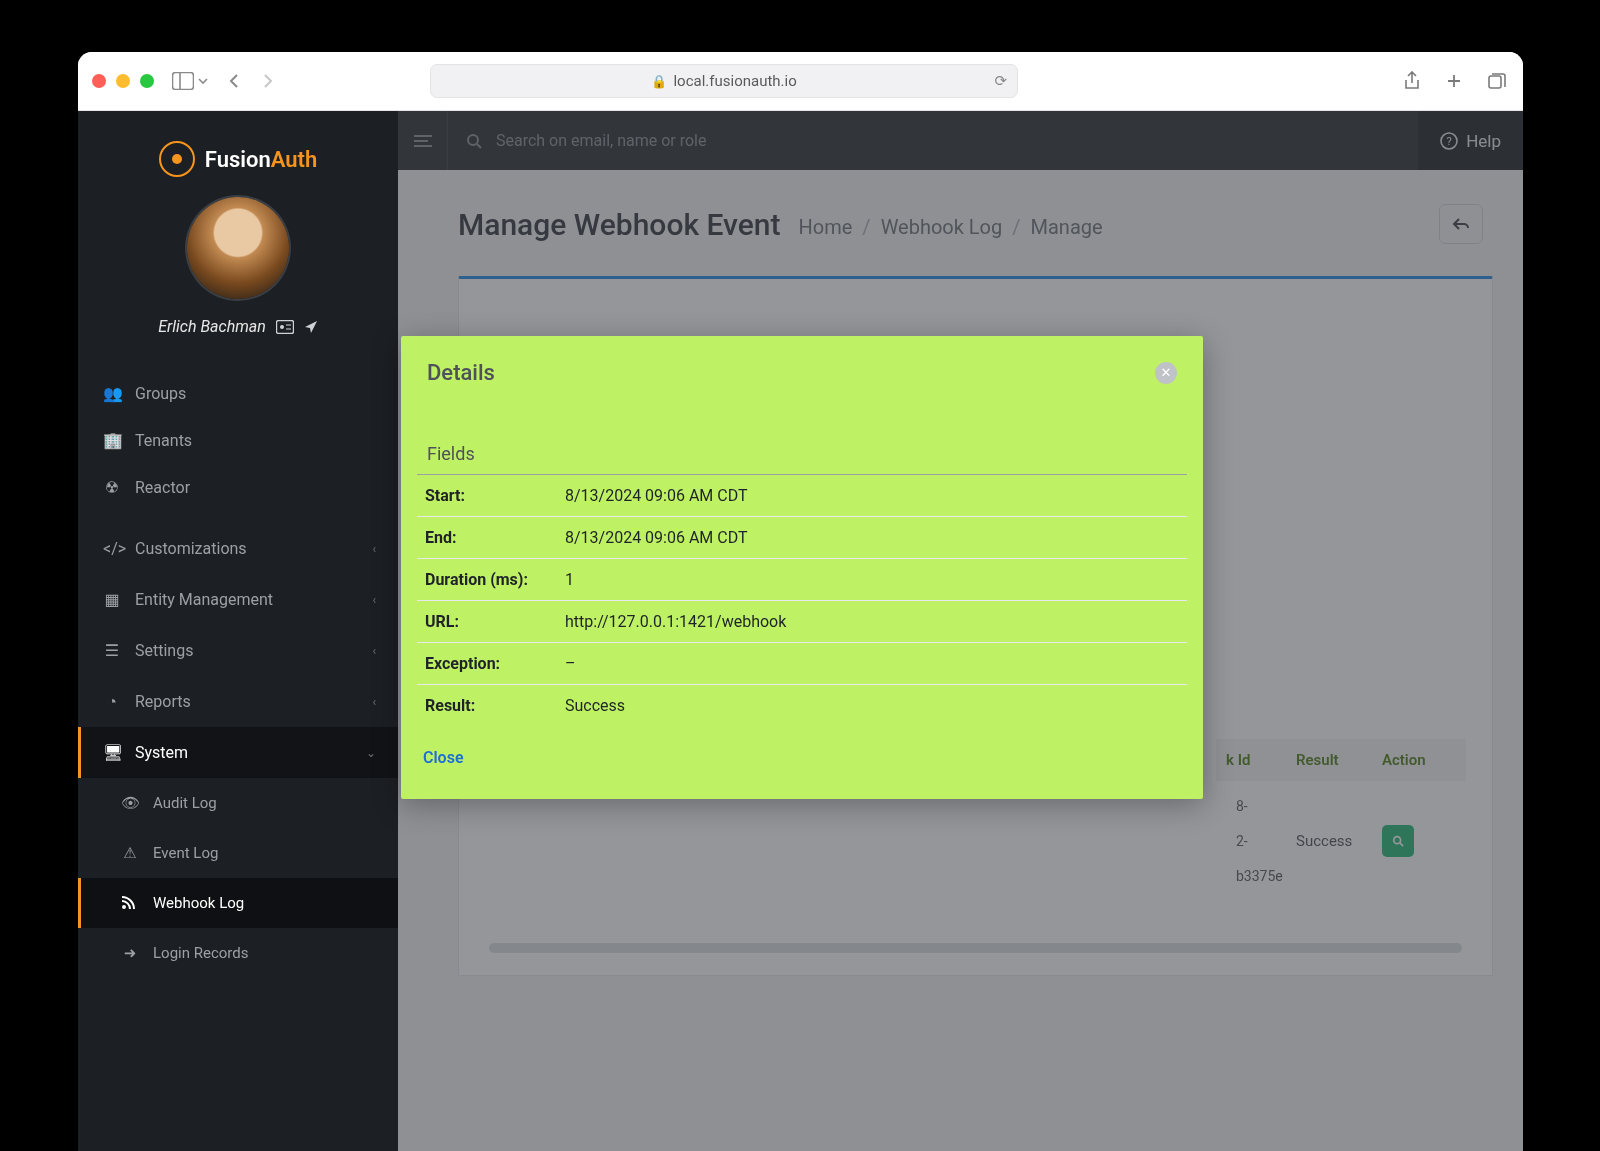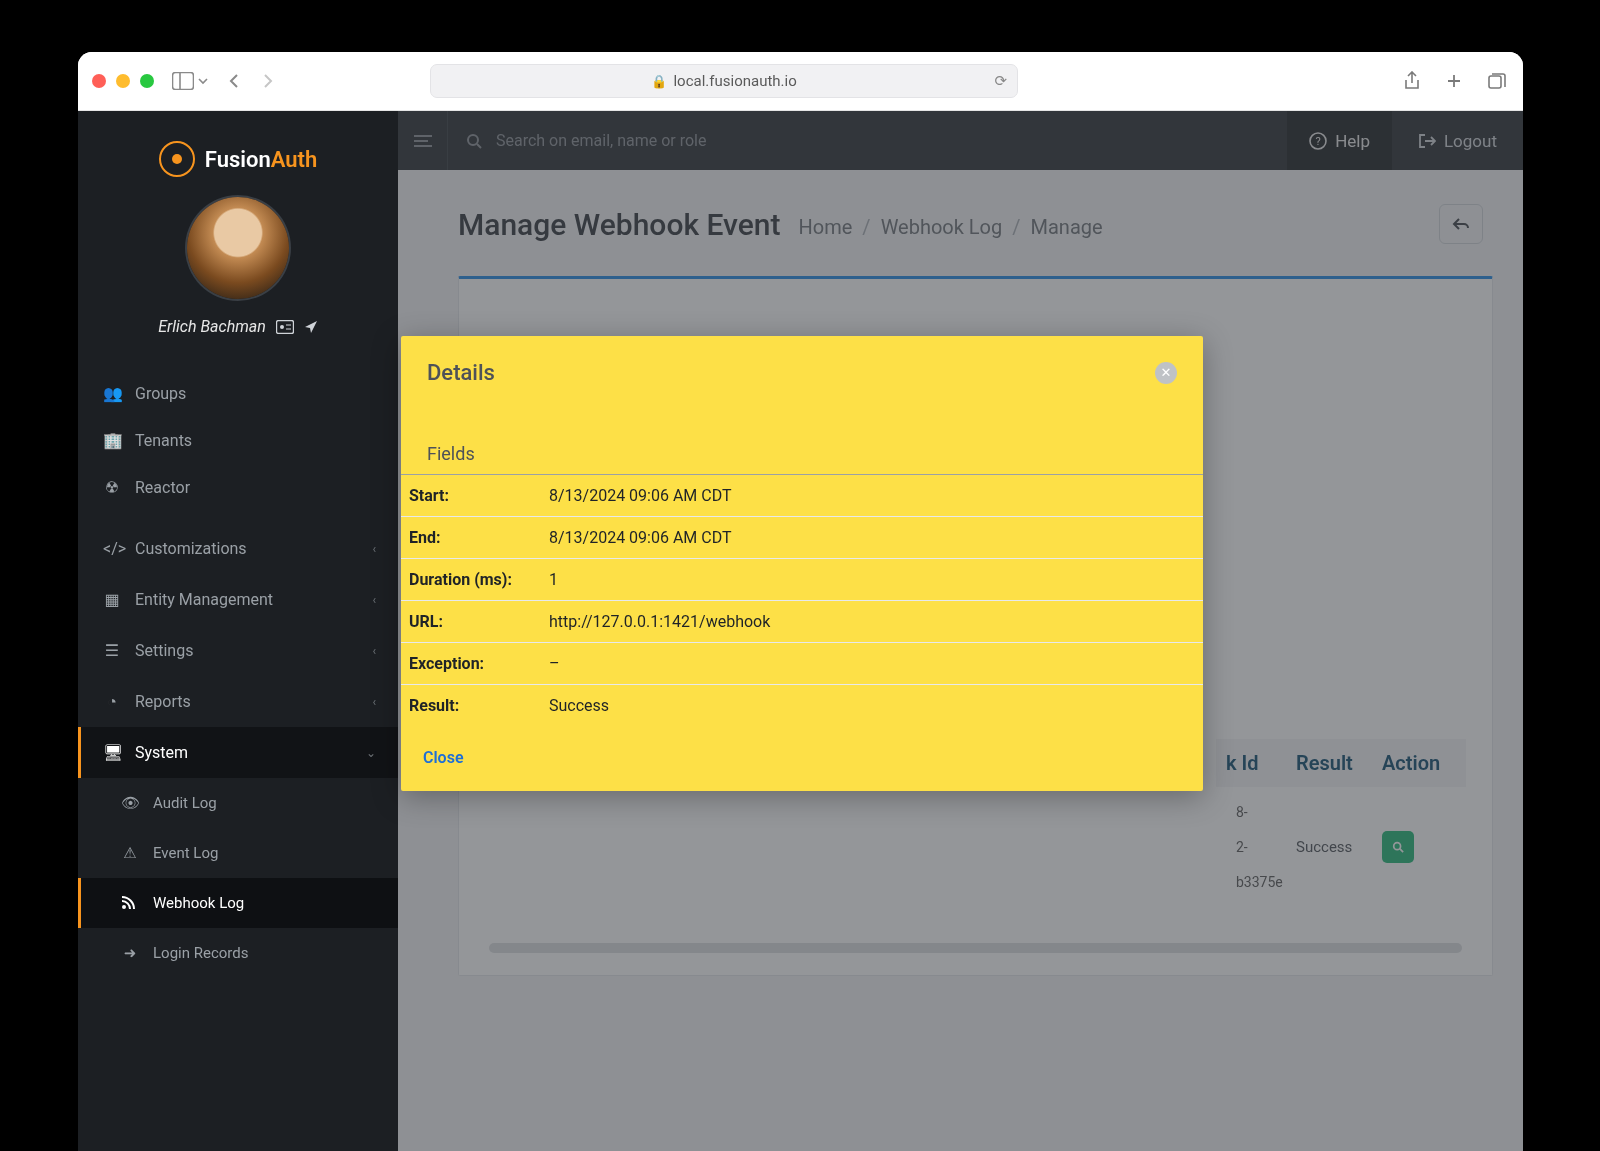--- a/index.html
+++ b/index.html
@@ -126,43 +126,43 @@
     height: 700px;
     position:relative;
   }
   .panel::after {
     content:""; position:absolute; left:30px; right:30px; bottom:22px;
     height:10px; background:#dcdee1; border-radius:5px;
   }
   .table-frag {
     position:absolute; right:26px; top:460px; width:250px;
   }
-  .table-frag .hdr { display:flex; background:#f3f4f6; font-weight:600; color:#0c4a6e; font-size:20px; }
+  .table-frag .hdr { display:flex; background:#f3f4f6; font-weight:600; color:#4d7c0f; font-size:15px; }
   .table-frag .hdr div { padding:12px 10px; }
   .table-frag .row { display:flex; color:#4a4f55; font-size:15px; }
   .table-frag .row div { padding:8px 10px; }
   .table-frag .col-id { width:70px; }
   .table-frag .col-res { width:86px; }
   .table-frag .col-act { width:80px; }
   .table-frag .idlines { font-size:14px; line-height:1.35; color:#555; }
   .view-btn { width:32px; height:32px; background:#1db574; border-radius:5px; display:flex; align-items:center; justify-content:center; color:#fff; font-size:14px; }
   
   .overlay {
     position:absolute; inset:0; background:rgba(60,64,70,0.55);
   }
   .modal {
-    position:absolute; left:323px; top:284px; width:802px; background:#fde047; border-radius:2px;
+    position:absolute; left:323px; top:284px; width:802px; background:#bef264; border-radius:2px;
     box-shadow: 0 6px 30px rgba(0,0,0,0.3);
-    padding-bottom:24px;
+    padding-bottom:32px;
   }
   .modal-header { display:flex; align-items:center; padding:24px 26px 20px; }
   .modal-title { font-size:22px; color:#4e5258; font-weight:500; }
   .modal-close { margin-left:auto; color:#888; width:22px; height:22px; border-radius:50%; background:#bfc2c6; color:#fff; display:flex; align-items:center; justify-content:center; font-size:13px; cursor:pointer; }
   .fields-title { padding: 38px 26px 10px; font-size:18px; color:#4e5258; }
-  .fields-table { margin: 0 0; border-top:1px solid #9aa0a6; }
+  .fields-table { margin: 0 16px; border-top:1px solid #9aa0a6; }
   .frow { display:flex; border-bottom:1px solid #e7e9ec; padding:11px 8px; font-size:16px; }
   .frow:last-child { border-bottom:none; }
   .flabel { width:140px; font-weight:700; color:#1f2327; }
   .fval { color:#1f2327; }
   .close-link { display:inline-block; margin:22px 0 0 22px; color:#1e6fd6; font-weight:600; font-size:16px; cursor:pointer; }
   svg { display:block; }
 </style>
 </head>
 <body>
 
@@ -330,28 +330,20 @@
           <span>Search on email, name or role</span>
         </div>
         <div class="help">
           <span>
             <svg width="18" height="18" viewBox="0 0 18 18">
                 <circle cx="9" cy="9" r="8" fill="none" stroke="#e6e6e6" stroke-width="1.6"></circle>
                 <text x="9" y="13" text-anchor="middle" font-size="11" fill="#e6e6e6">?</text>
               </svg>
           </span>
           <span>Help</span>
-        </div>
-        <div class="logout">
-          <span>
-            <svg width="18" height="16" viewBox="0 0 18 16">
-                <path d="M7 2 H2 v12 h5 M7 8 h10 M13 4 l4 4 -4 4" fill="none" stroke="#cfd3d8" stroke-width="1.8"></path>
-              </svg>
-          </span>
-          <span>Logout</span>
         </div>
       </div>
 
       <div class="page-header">
         <span class="page-title">Manage Webhook Event</span>
         <div class="breadcrumb">
           <span>Home</span>
           <span class="sep">/</span>
           <span>Webhook Log</span>
           <span class="sep">/</span>

